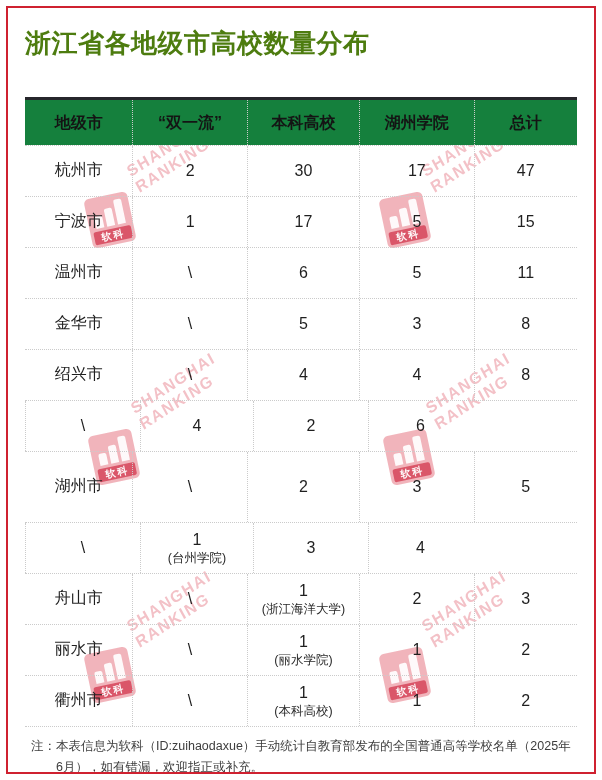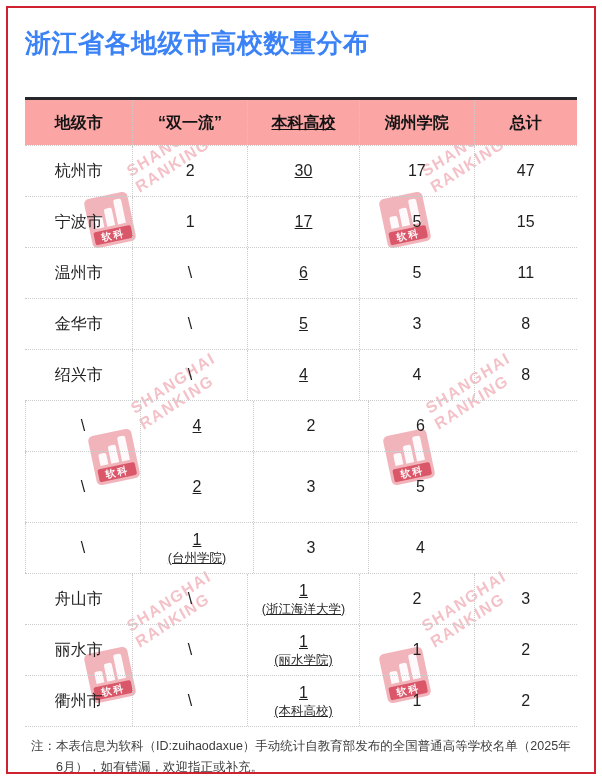--- a/index.html
+++ b/index.html
@@ -3,36 +3,36 @@
 <meta charset="utf-8">
 <style>
   html,body{margin:0;padding:0;}
   body{
     width:602px;height:780px;position:relative;background:#ffffff;overflow:hidden;
     font-family:"Liberation Sans","DejaVu Sans",sans-serif;color:#1f1f1f;
   }
   .frame{position:absolute;left:6px;top:6px;right:6px;bottom:6px;border:2px solid #cf2130;pointer-events:none;z-index:5;}
   .title{
     position:absolute;left:25px;top:26px;width:552px;z-index:3;
-    font-size:26px;font-weight:700;color:#3b82f6;letter-spacing:0.5px;
+    font-size:26px;font-weight:700;color:#4d7c0f;letter-spacing:0.5px;
   }
   .tbl{
     position:absolute;left:25px;top:97px;width:552px;z-index:2;
     border-top:3px solid #26262b;border-bottom:3px solid #26262b;
   }
   .row{display:flex;align-items:stretch;min-height:50px;border-top:1px dotted #cbcbcb;}
-  .row.header{min-height:45px;border-top:none;background:#fca5a5;font-weight:700;font-size:17px;color:#141414;}
+  .row.header{min-height:45px;border-top:none;background:#15803d;font-weight:700;font-size:17px;color:#141414;}
   .row.tall{min-height:70px;}
   .cell{display:flex;flex-direction:column;justify-content:center;text-align:center;font-size:16px;line-height:1.25;}
   .c1{width:108px;}
   .c2{width:114px;border-left:1px dotted #cbcbcb;}
-  .c3{width:112px;border-left:1px dotted #cbcbcb;text-decoration:underline;}
+  .c3{width:112px;border-left:1px dotted #cbcbcb;}
   .c4{width:114px;border-left:1px dotted #cbcbcb;}
   .c5{width:103px;border-left:1px dotted #cbcbcb;}
-  .city{font-weight:500;}
+  .city{font-weight:500;font-family:Liberation Mono, monospace;}
   .sub{font-size:12.5px;color:#2a2a2a;white-space:pre-line;margin-top:1px;}
   .note{
     display:flex;border-top:1px dotted #cbcbcb;padding:9px 4px 11px 6px;
     font-size:12.5px;color:#3d3d3d;line-height:1.65;text-align:left;
   }
   .note-prefix{flex:none;}
   .note-text{flex:1;}
   
   .wm{position:absolute;width:130px;height:82px;z-index:1;pointer-events:none;}
   .wm-logo{
@@ -214,20 +214,21 @@
       <div class="row">
       <div class="cell c2">\</div>
       <div class="cell c3">
         <span>4</span>
 
       </div>
       <div class="cell c4">2</div>
       <div class="cell c5">6</div>
     </div>
       <div class="row tall">
+      <div class="cell c1 city">湖州市</div>
       <div class="cell c2">\</div>
       <div class="cell c3">
         <span>2</span>
       </div>
       <div class="cell c4">3</div>
       <div class="cell c5">5</div>
     </div>
       <div class="row">
       <div class="cell c2">\</div>
       <div class="cell c3">

